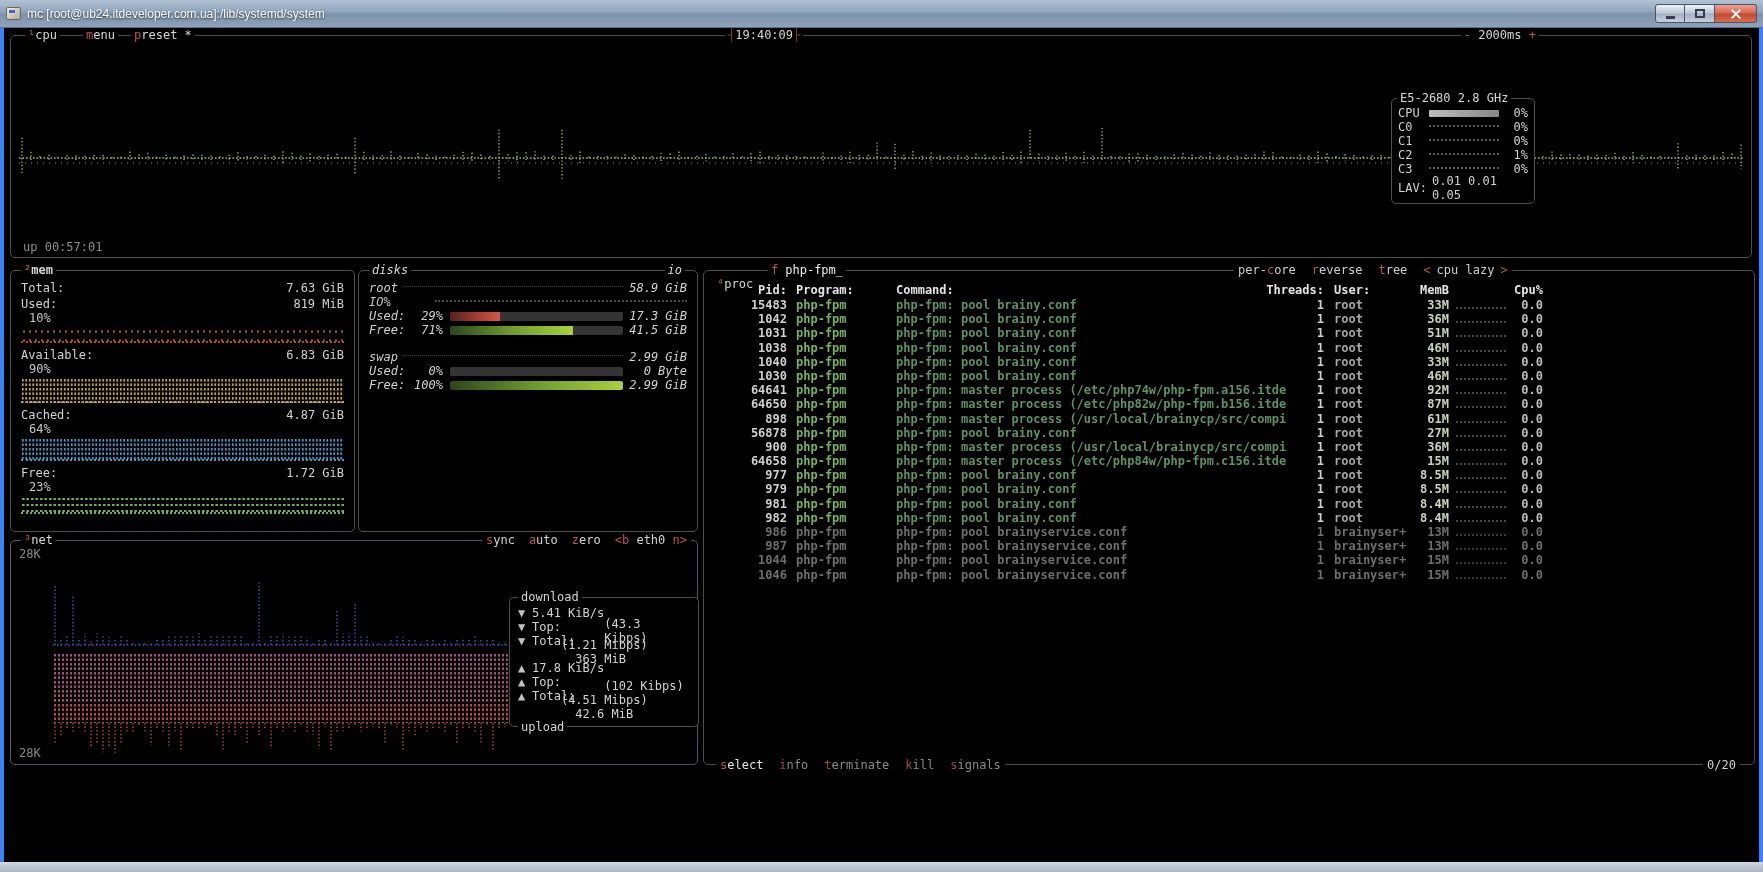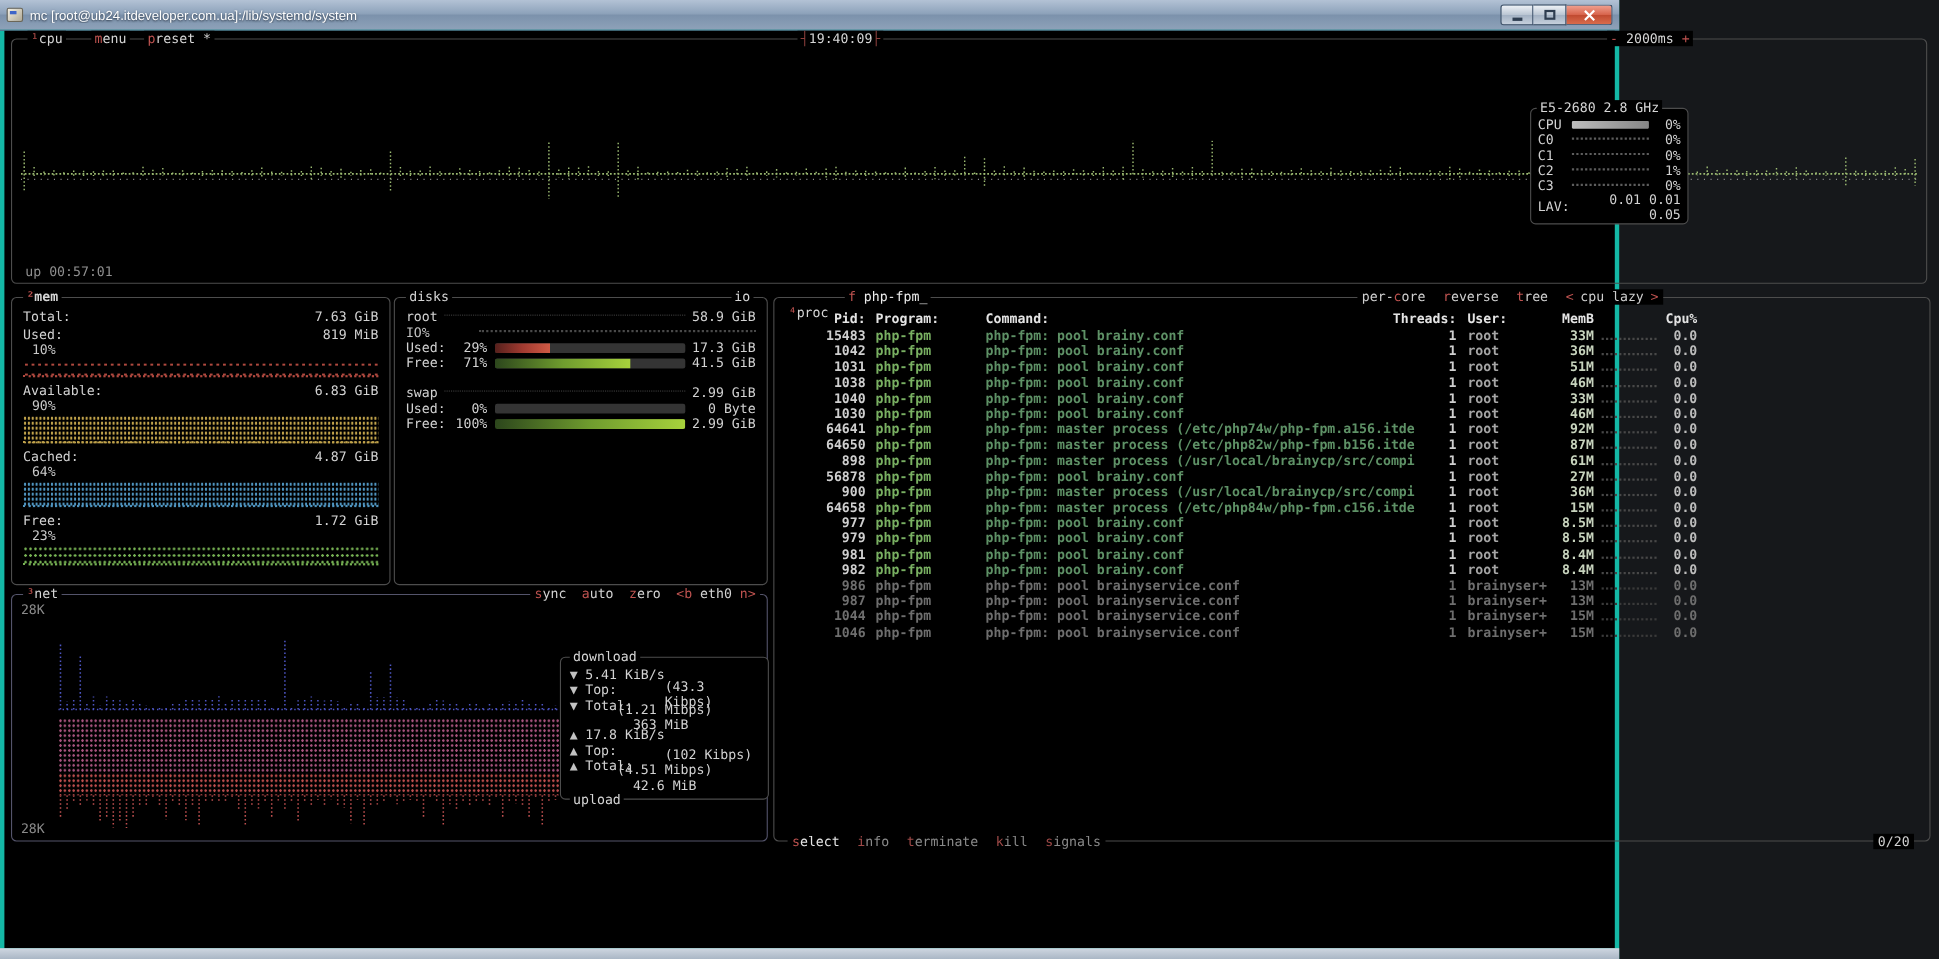--- a/index.html
+++ b/index.html
@@ -1,17 +1,17 @@
 <!DOCTYPE html>
 <html><head>
 <meta charset="utf-8">
 <style>
 *{margin:0;padding:0;box-sizing:border-box;}
 html,body{background:#16181b;}
-.window{position:relative;width:1472px;height:872px;background:#14b8a6;font-family:"Liberation Sans",sans-serif;}
+.window{position:relative;width:1763px;height:872px;background:#3b82f6;font-family:"Liberation Sans",sans-serif;}
 .titlebar{position:absolute;top:0;left:0;right:0;height:28px;display:flex;align-items:center;gap:6px;padding:0 6px;background:linear-gradient(180deg,#b3c2d5 0%,#8ea3bb 45%,#7c92ac 52%,#8ea2b9 100%);border-bottom:1px solid #5a6e88;}
 .app-icon{width:15px;height:13px;border-radius:2px;background:linear-gradient(135deg,#f3efe2,#b0aa97);border:1px solid #6b6657;position:relative;flex:0 0 auto;}
 .app-icon::after{content:"";position:absolute;left:2px;top:2px;width:6px;height:3px;background:#3f65c8;}
 .title-text{font-size:12px;color:#fff;text-shadow:0 1px 2px rgba(15,25,38,.85);flex:1;white-space:nowrap;overflow:hidden;}
 .win-buttons{display:flex;flex:0 0 auto;}
 .wbtn{width:30px;height:19px;border:1px solid #44566c;border-left-width:0;display:flex;align-items:center;justify-content:center;background:linear-gradient(180deg,#eef2f7,#bcc7d4 48%,#a3b1c3 52%,#c6d0dc);}
 .wbtn.min{border-left-width:1px;border-radius:3px 0 0 3px;}
 .wbtn.close{width:42px;border-radius:0 3px 3px 0;background:linear-gradient(180deg,#f0a08f,#d8664e 48%,#c04a30 52%,#d96c4c);}
 .glyph-min{width:9px;height:3px;background:#2e3d50;margin-top:7px;}
 .glyph-max{width:10px;height:9px;border:2px solid #2e3d50;background:transparent;}
@@ -39,35 +39,35 @@
 .cpu-info{left:1380px;top:62px;width:144px;height:106px;background:#000;}
 .cpu-info .btitle{left:5px;}
 .irow{display:flex;align-items:center;padding:0 6px;height:14px;color:#d2d2d2;}
 .irow.first{margin-top:7px;}
 .ilab{width:26px;}
 .imeter{flex:1;height:7px;margin:0 5px;border-radius:1px;background:linear-gradient(90deg,#bdbdbd,#868686);}
 .idots{flex:1;border-bottom:2px dotted #5d5d5d;margin:0 5px 3px 5px;}
 .ival{width:24px;text-align:right;}
 .irow.lav{margin-top:5px;}
 .lavlab{width:34px;}
-.lavv{flex:1;text-align:right;}
+.lavv{flex:1;}
 
 .mem-box{left:6px;top:242px;width:345px;height:262px;}
 .t-mem{left:10px;font-weight:bold;}
 .mem-content{position:absolute;top:10px;left:10px;right:10px;bottom:6px;display:flex;flex-direction:column;}
 .mrow{display:flex;justify-content:space-between;height:14px;color:#d2d2d2;}
 .mrow.stat{margin-top:2px;}
 .mpct{height:14px;padding-left:8px;color:#c8c8c8;}
 .mgraph{width:100%;background-image:radial-gradient(circle,var(--c) 1px,transparent 1.35px);border-bottom:2px dotted var(--c);margin:2px 0 3px 0;}
 .g-used{height:16px;background-size:6px 9px;}
 .g-avail{height:25px;background-size:3.5px 4.5px;}
 .g-cached{height:23px;background-size:3.5px 4.5px;}
 .g-free{height:18px;background-size:4.5px 6px;}
 
-.disks-box{left:354px;top:242px;width:340px;height:262px;}
+.disks-box{left:354px;top:242px;width:340px;height:262px;font-style:italic;}
 .t-disks{left:10px;}
 .t-io{right:12px;}
 .disks-content{position:absolute;top:10px;left:10px;right:10px;}
 .drow{display:flex;align-items:center;height:14px;color:#d2d2d2;}
 .dleader{flex:1;border-bottom:1px dotted #3e3e3e;margin:0 6px 4px 6px;}
 .dio{display:flex;align-items:center;height:14px;color:#c2c2c2;gap:36px;}
 .diograph{flex:1;border-bottom:2px dotted #4a4a4a;margin:0 0 3px 8px;}
 .dbar-row{display:flex;align-items:center;height:14px;color:#d2d2d2;}
 .dlab{width:42px;}
 .dpct{width:32px;text-align:right;margin-right:7px;}

